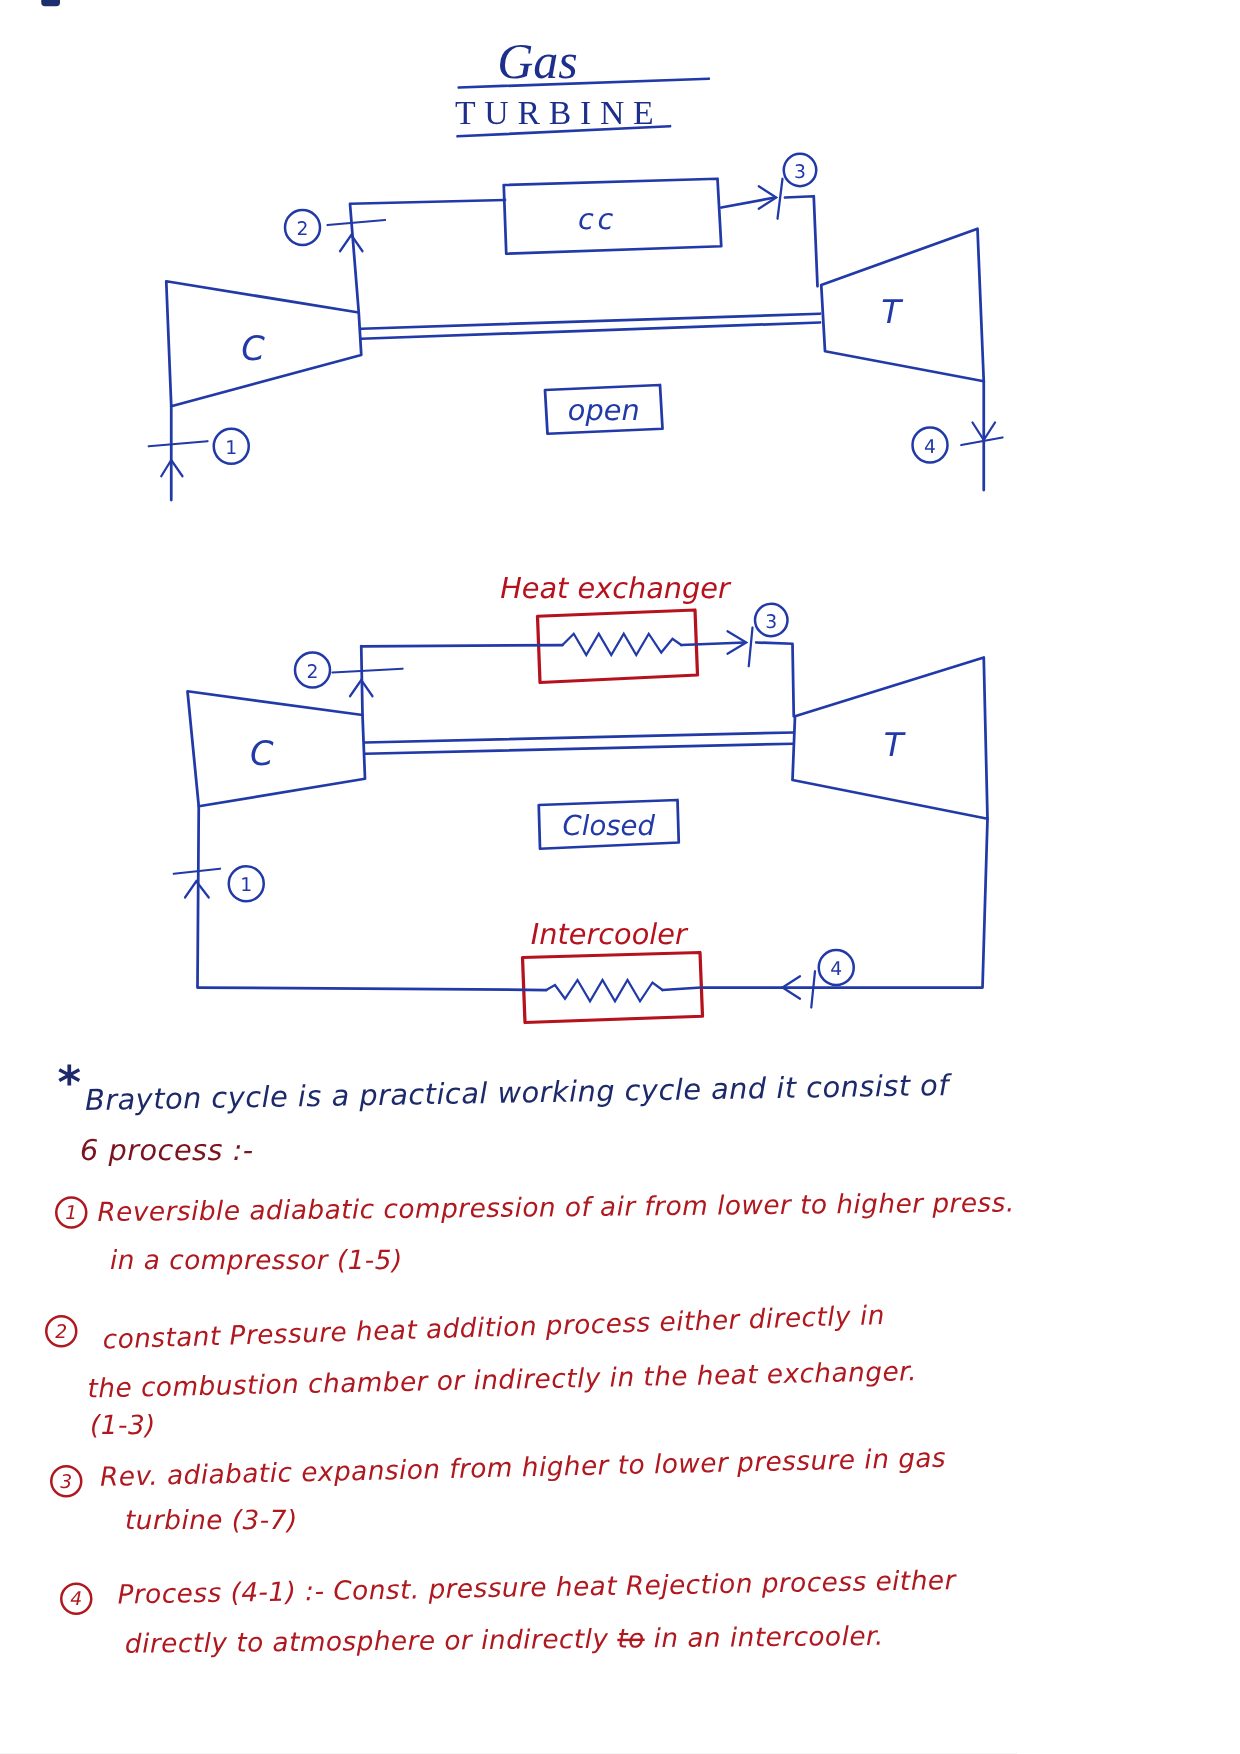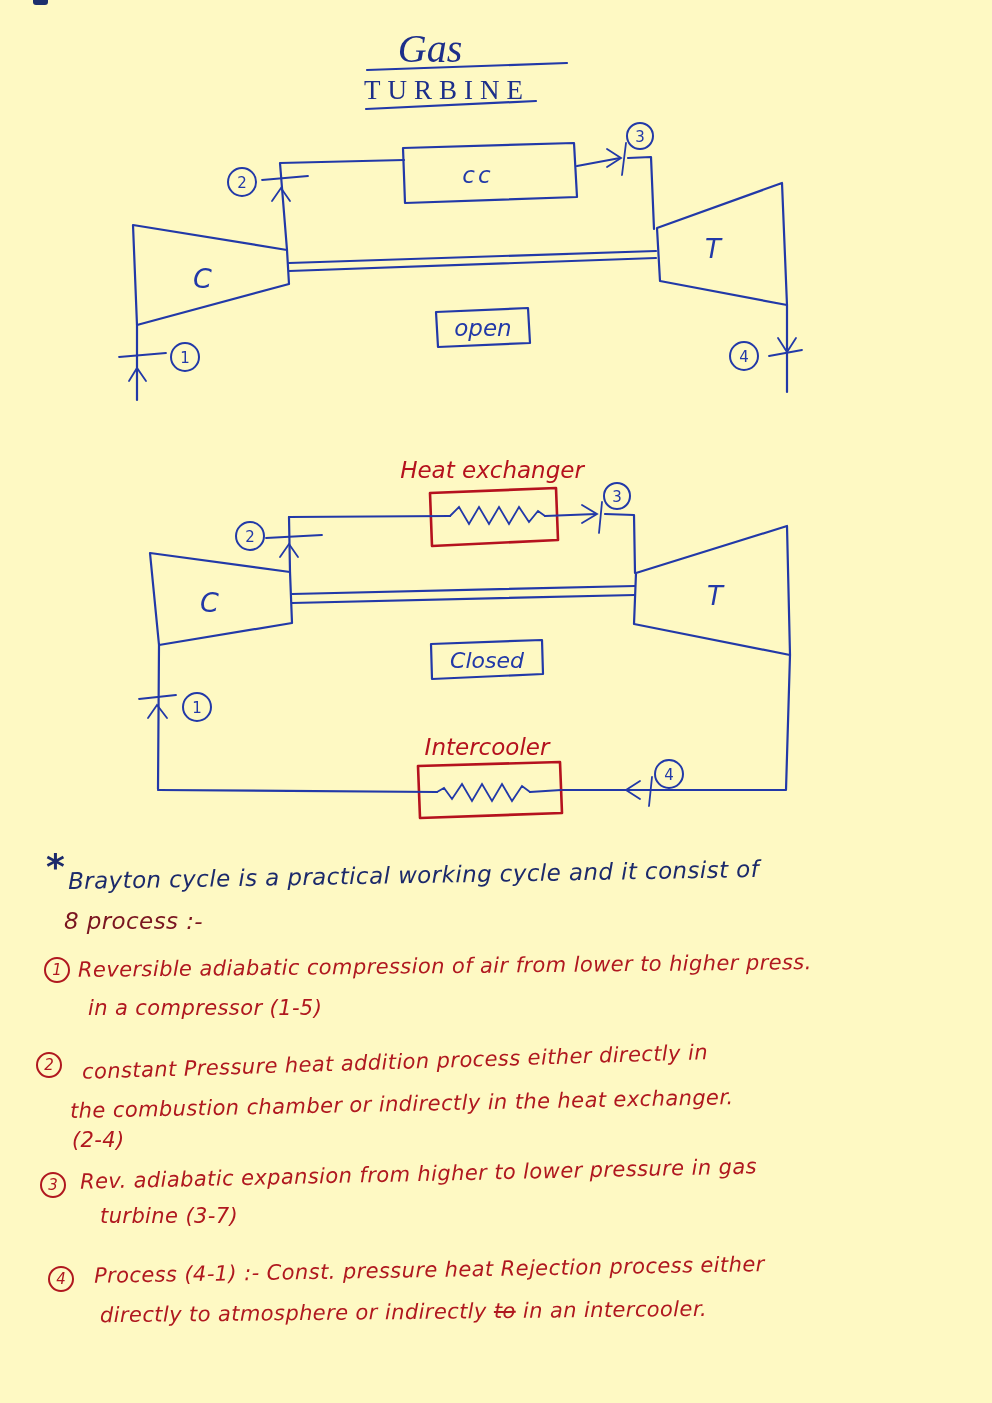--- a/index.html
+++ b/index.html
@@ -1,18 +1,18 @@
 <!DOCTYPE html>
 <html><head>
 <meta charset="utf-8">
 <style>
   html,body{margin:0;padding:0;background:#e8e8e8;}
   .canvas{
     position:relative;width:992px;height:1403px;margin:0 auto;
-    background:#fef9c3;overflow:hidden;
+    background:#ffffff;overflow:hidden;
     font-family:"DejaVu Sans",sans-serif;
   }
   svg{position:absolute;left:0;top:0;}
   .blue{stroke:#2239a8;fill:none;stroke-width:2.2px;stroke-linecap:round;stroke-linejoin:round;}
   .blue-thin{stroke:#2239a8;fill:none;stroke-width:1.8px;stroke-linecap:round;}
   .redbox{stroke:#b5121e;fill:none;stroke-width:2.6px;stroke-linejoin:round;}
   .ink{fill:#2239a8;font-family:"DejaVu Sans",sans-serif;font-style:italic;}
   .titletxt{fill:#1d2f8a;font-family:"Liberation Serif",serif;}
   .redlabel{fill:#b5121e;font-family:"DejaVu Sans",sans-serif;font-style:italic;font-size:23px;}
   .nodecirc{stroke:#2239a8;fill:none;stroke-width:2px;}
@@ -138,34 +138,34 @@
       <path d="M418,766 L560,762 L562,813 L420,818 Z" class="redbox"></path>
       <path d="M561,790 L530,792" class="blue"></path>
       <polyline points="530,792 522,786 512,801 502,784 492,801 482,784 472,801 462,784 452,799 444,788 437,792" class="blue-thin"></polyline>
       <path d="M437,792 L158,790" class="blue"></path>
     </g>
   </svg>
 
   <div>
     <div class="star" style="left:46px;top:846px;">*</div>
     <div class="note navy" style="left:68px;top:862px;transform:rotate(-1deg);">Brayton cycle is a  practical working cycle and it consist of</div>
-    <div class="note maroon" style="left:64px;top:908px;">8 process :-</div>
+    <div class="note maroon" style="left:64px;top:908px;">6 process :-</div>
 
     <div class="numbadge" style="left:44px;top:957px;">
       <span>1</span>
     </div>
     <div class="note red" style="left:78px;top:954px;transform:rotate(-0.6deg);">Reversible adiabatic compression of air from lower to higher press.</div>
     <div class="note red" style="left:88px;top:996px;">in a compressor (1-5)</div>
 
     <div class="numbadge" style="left:36px;top:1052px;">
       <span>2</span>
     </div>
     <div class="note red" style="left:82px;top:1050px;transform:rotate(-1.8deg);">constant Pressure heat addition process either directly in</div>
     <div class="note red" style="left:70px;top:1092px;transform:rotate(-1.2deg);">the combustion chamber or indirectly in the heat exchanger.</div>
-    <div class="note red" style="left:72px;top:1128px;">(2-4)</div>
+    <div class="note red" style="left:72px;top:1128px;">(1-3)</div>
 
     <div class="numbadge" style="left:40px;top:1172px;">
       <span>3</span>
     </div>
     <div class="note red" style="left:80px;top:1162px;transform:rotate(-1.3deg);">Rev. adiabatic expansion from higher to lower pressure in gas</div>
     <div class="note red" style="left:100px;top:1204px;">turbine (3-7)</div>
 
     <div class="numbadge" style="left:48px;top:1266px;">
       <span>4</span>
     </div>

